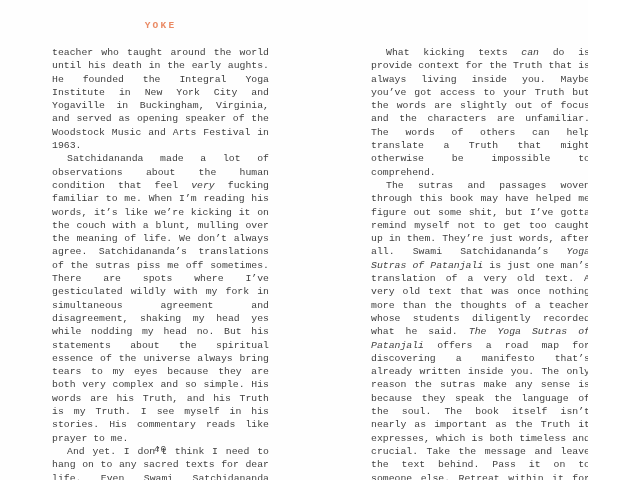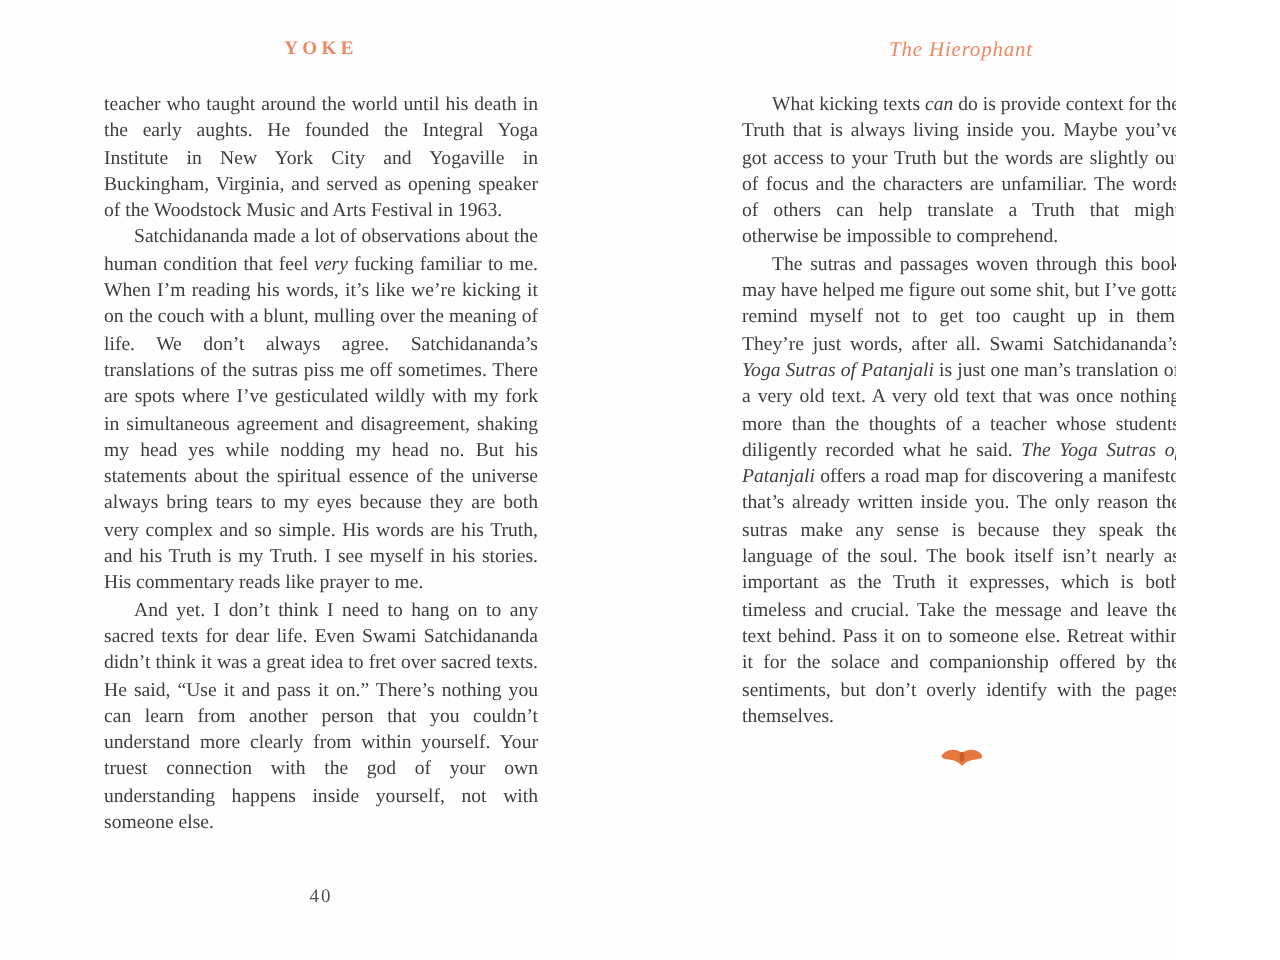--- a/index.html
+++ b/index.html
@@ -6,21 +6,21 @@
     margin: 0;
     padding: 0;
     background: #ffffff;
   }
   .spread {
     position: relative;
     width: 588px;
     height: 480px;
     background: #fefefe;
     overflow: hidden;
-    font-family: Liberation Serif, serif;
+    font-family: Liberation Mono, monospace;
   }
   .page {
     position: absolute;
     top: 0;
     height: 100%;
   }
   .page--left  { left: 52px;  width: 217px; }
   .page--right { left: 371px; width: 219px; }
 
   .running-head {
@@ -88,21 +88,20 @@
       <div>
           <p class="para"><span>teacher who taught around the world until his death in the early aughts. He founded the Integral Yoga Institute in New York City and Yogaville in Buckingham, Virginia, and served as opening speaker of the Woodstock Music and Arts Festival in 1963.</span></p>
           <p class="para para--indent"><span>Satchidananda made a lot of observations about the human condition that feel </span><em>very</em><span> fucking familiar to me. When I’m reading his words, it’s like we’re kicking it on the couch with a blunt, mulling over the meaning of life. We don’t always agree. Satchidananda’s translations of the sutras piss me off sometimes. There are spots where I’ve gesticulated wildly with my fork in simultaneous agreement and disagreement, shaking my head yes while nodding my head no. But his statements about the spiritual essence of the universe always bring tears to my eyes because they are both very complex and so simple. His words are his Truth, and his Truth is my Truth. I see myself in his stories. His commentary reads like prayer to me.</span></p>
           <p class="para para--indent"><span>And yet. I don’t think I need to hang on to any sacred texts for dear life. Even Swami Satchidananda didn’t think it was a great idea to fret over sacred texts. He said, “Use it and pass it on.” There’s nothing you can learn from another person that you couldn’t understand more clearly from within yourself. Your truest connection with the god of your own understanding happens inside yourself, not with someone else.</span></p>
         </div>
     </div>
     <div class="folio">40</div>
   </section>
 
   <section class="page page--right">
-    <header class="running-head running-head--chapter">The Hierophant</header>
     <div class="page-body">
       <div>
           <p class="para para--indent"><span>What kicking texts </span><em>can</em><span> do is provide context for the Truth that is always living inside you. Maybe you’ve got access to your Truth but the words are slightly out of focus and the characters are unfamiliar. The words of others can help translate a Truth that might otherwise be impossible to comprehend.</span></p>
           <p class="para para--indent"><span>The sutras and passages woven through this book may have helped me figure out some shit, but I’ve gotta remind myself not to get too caught up in them. They’re just words, after all. Swami Satchidananda’s </span><em>Yoga Sutras of Patanjali</em><span> is just one man’s translation of a very old text. A very old text that was once nothing more than the thoughts of a teacher whose students diligently recorded what he said. </span><em>The Yoga Sutras of Patanjali</em><span> offers a road map for discovering a manifesto that’s already written inside you. The only reason the sutras make any sense is because they speak the language of the soul. The book itself isn’t nearly as important as the Truth it expresses, which is both timeless and crucial. Take the message and leave the text behind. Pass it on to someone else. Retreat within it for the solace and companionship offered by the sentiments, but don’t overly identify with the pages themselves.</span></p>
         </div>
       <div class="ornament">
         <svg width="22" height="11" viewBox="0 0 24 12" aria-hidden="true">
           <path d="M12 3.2 C10.2 0.6 5.2 0.2 2.2 2.6 C0.8 3.7 0.6 5.2 1.6 5.6 C3.4 6.3 6 6.2 8 7 C9.8 7.7 11.2 8.8 12 9.8 C12.8 8.8 14.2 7.7 16 7 C18 6.2 20.6 6.3 22.4 5.6 C23.4 5.2 23.2 3.7 21.8 2.6 C18.8 0.2 13.8 0.6 12 3.2 Z" fill="#e8793e"></path>
           <ellipse cx="12" cy="4.8" rx="1.3" ry="2.7" fill="#c95f2a"></ellipse>
         </svg>

